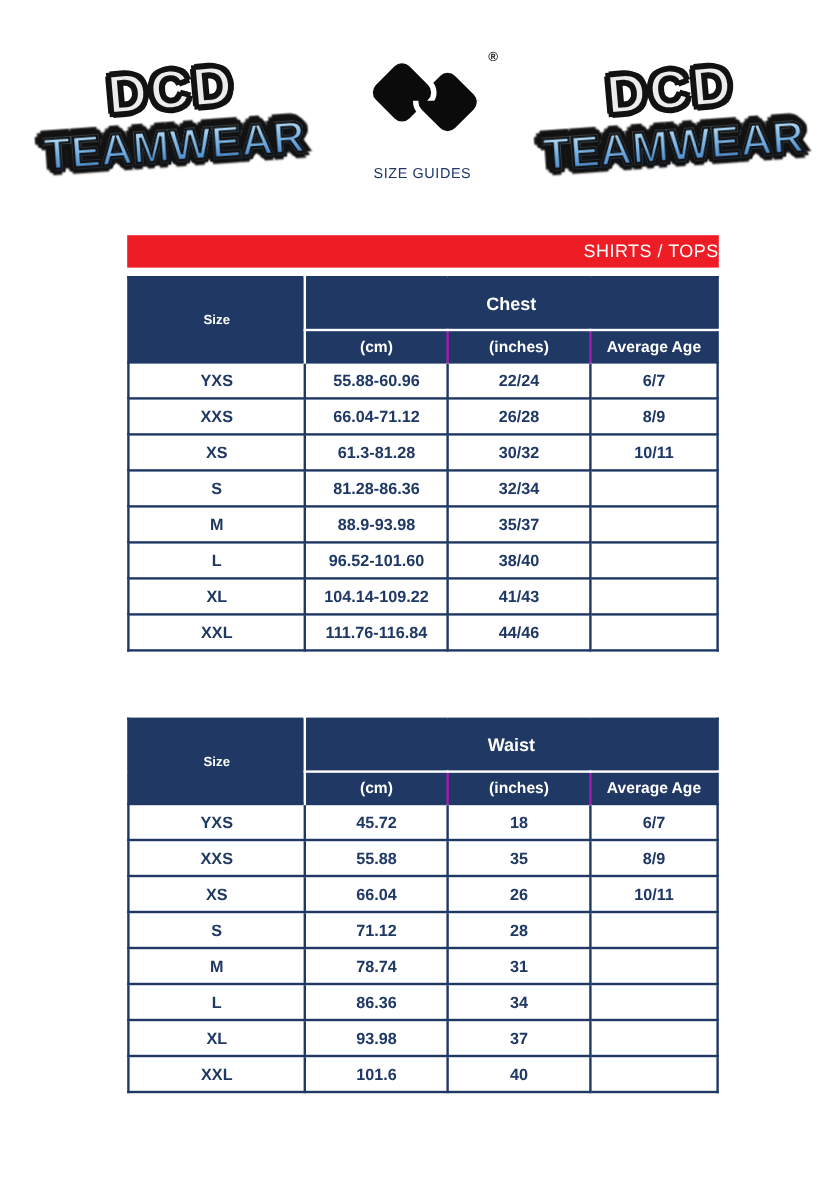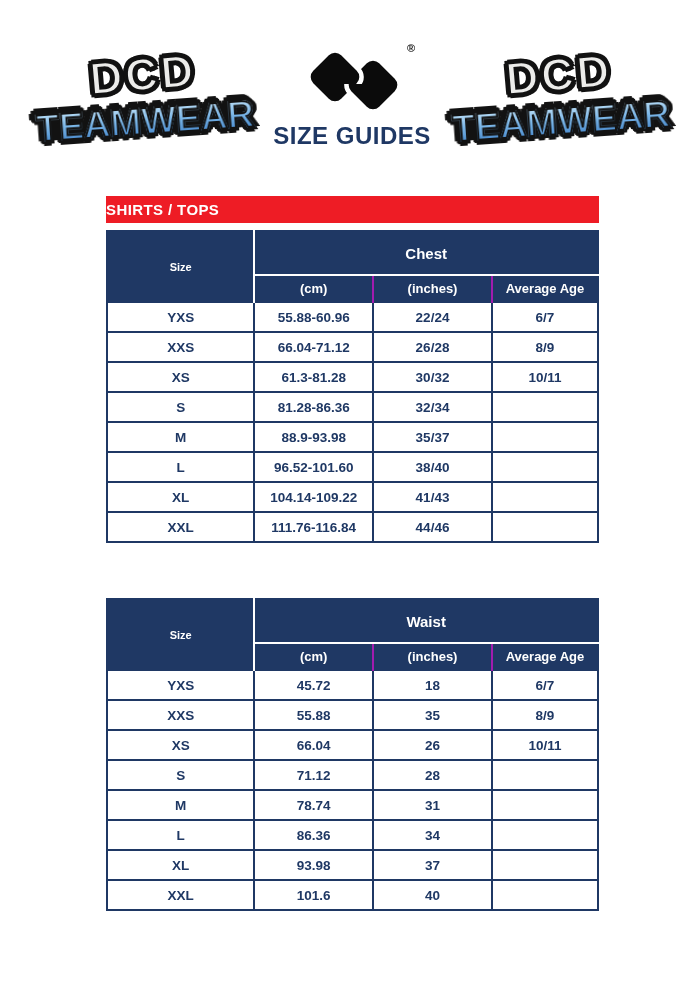--- a/index.html
+++ b/index.html
@@ -79,36 +79,37 @@
   }
   .errea-word {
     font-size: 37px;
     font-weight: bold;
     letter-spacing: -2px;
     color: #0b0b0b;
     line-height: 1;
     margin-top: -2px;
   }
   .size-guides {
-    font-size: 24px;
-    font-weight: bold;
+    margin-top: 14px;
+    font-size: 12px;
+    font-weight: normal;
     letter-spacing: 0.5px;
     color: var(--title-blue);
   }
 
   
   .content { width: 493px; margin-left: 106px; }
   .banner {
     height: 27px;
     line-height: 27px;
     background: var(--banner-red);
     color: #ffffff;
-    font-weight: bold;
+    font-weight: normal;
     font-size: 15px;
-    text-align: left;
+    text-align: right;
     letter-spacing: 0.4px;
     margin-bottom: 7px;
   }
   table.size-table {
     width: 100%;
     border-collapse: collapse;
     table-layout: fixed;
     border: 2px solid var(--header-navy);
     margin: 0;
   }

